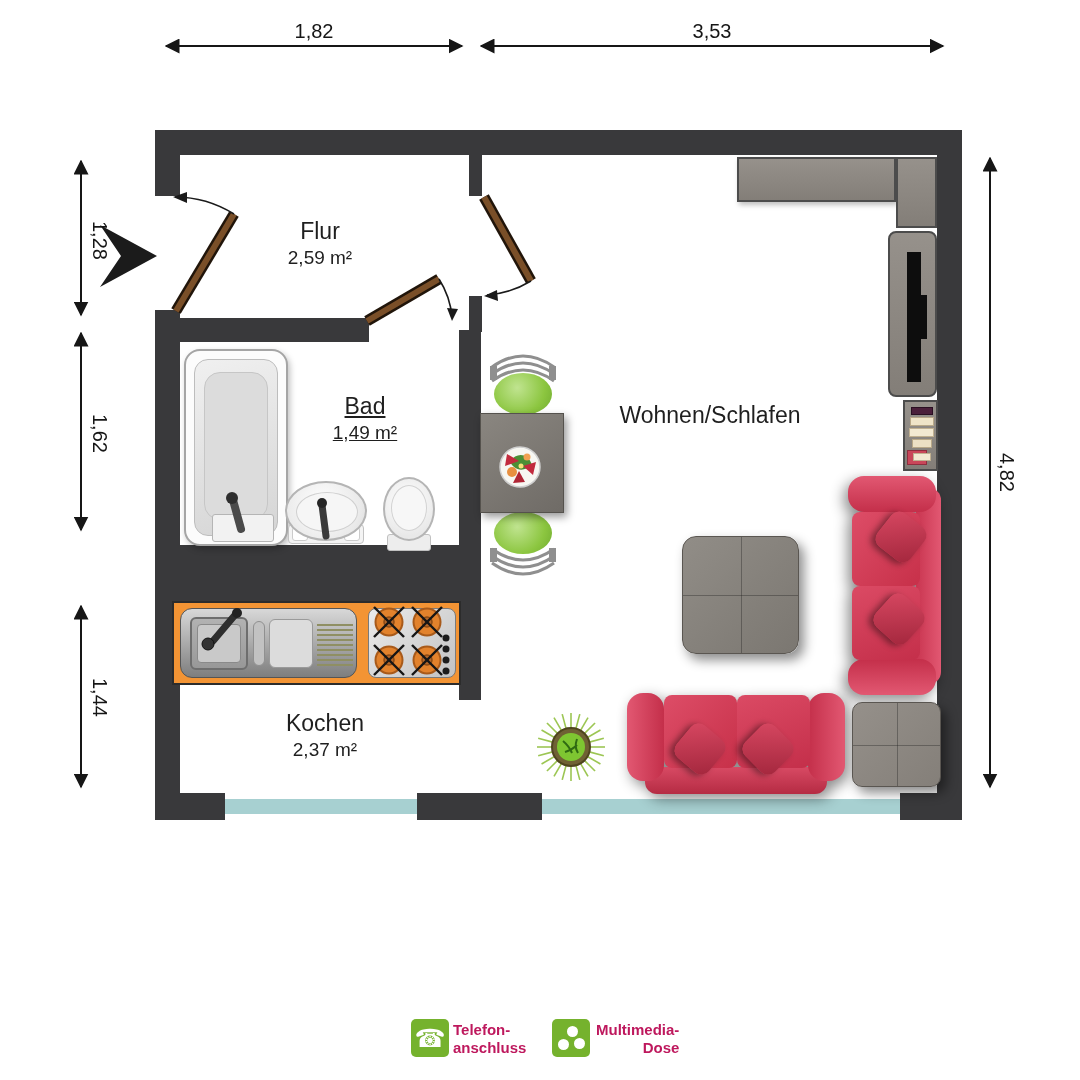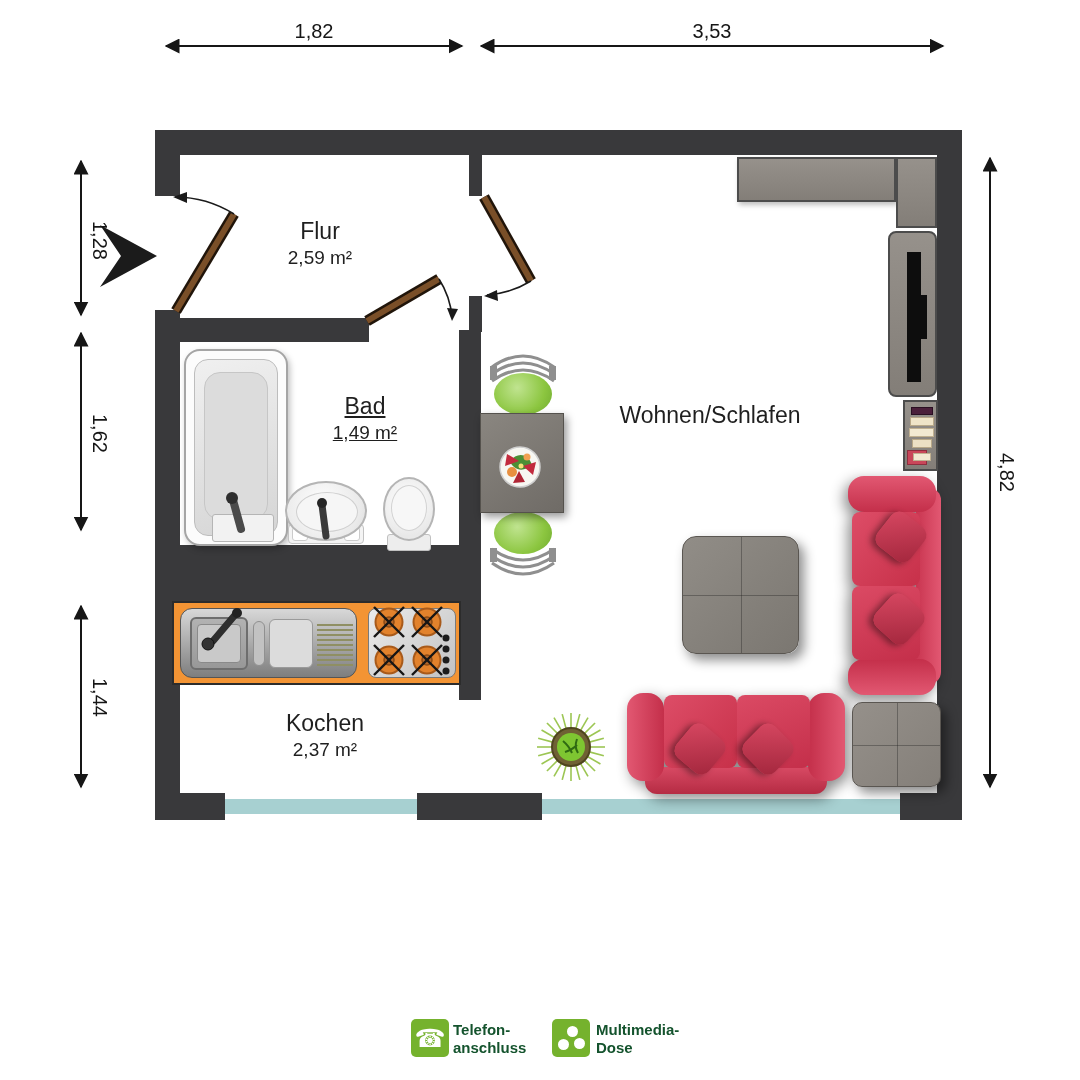--- a/index.html
+++ b/index.html
@@ -39,21 +39,21 @@
   .backv{ border-radius:12px; background:linear-gradient(90deg,#c93550,#e25872); }
   .pillow { position:absolute; width:42px; height:42px; border-radius:10px;
             background:linear-gradient(135deg,#d84862,#a2263c);
             box-shadow:-3px 4px 6px rgba(0,0,0,.4); }
 
   .chair { position:absolute; border-radius:50%;
            background:radial-gradient(circle at 40% 35%, #c0e490, #8cc640 62%, #6faa2e); }
 
   .legend-icon { position:absolute; z-index:5; width:38px; height:38px; border-radius:5px;
                  background:#75b22d; }
-  .legend-text { position:absolute; z-index:5; color:#14532d; font-weight:bold;
+  .legend-text { position:absolute; z-index:5; color:#be185d; font-weight:bold;
                  font-size:15px; line-height:18px; }
   .phone-glyph { width:38px; height:38px; display:flex; align-items:center; justify-content:center;
                  color:#fff; font-size:25px; }
   .mm-dot { position:absolute; width:11px; height:11px; border-radius:50%; background:#fff; }
 
   .book { position:absolute; }
 </style>
 </head>
 <body>
 
@@ -327,18 +327,18 @@
   <div class="legend-text" style="left:453px;top:1021px;">
     <div>Telefon-</div>
     <div>anschluss</div>
   </div>
 
   <div class="legend-icon" style="left:552px;top:1019px;">
     <div class="mm-dot" style="left:15px;top:7px;"></div>
     <div class="mm-dot" style="left:6px;top:20px;"></div>
     <div class="mm-dot" style="left:22px;top:19px;"></div>
   </div>
-  <div class="legend-text" style="left:596px;top:1021px;">
+  <div class="legend-text" style="left:596px;top:1021px;text-align:right;">
     <div>Multimedia-</div>
     <div>Dose</div>
   </div>
 
 </div>
 
 </body></html>

